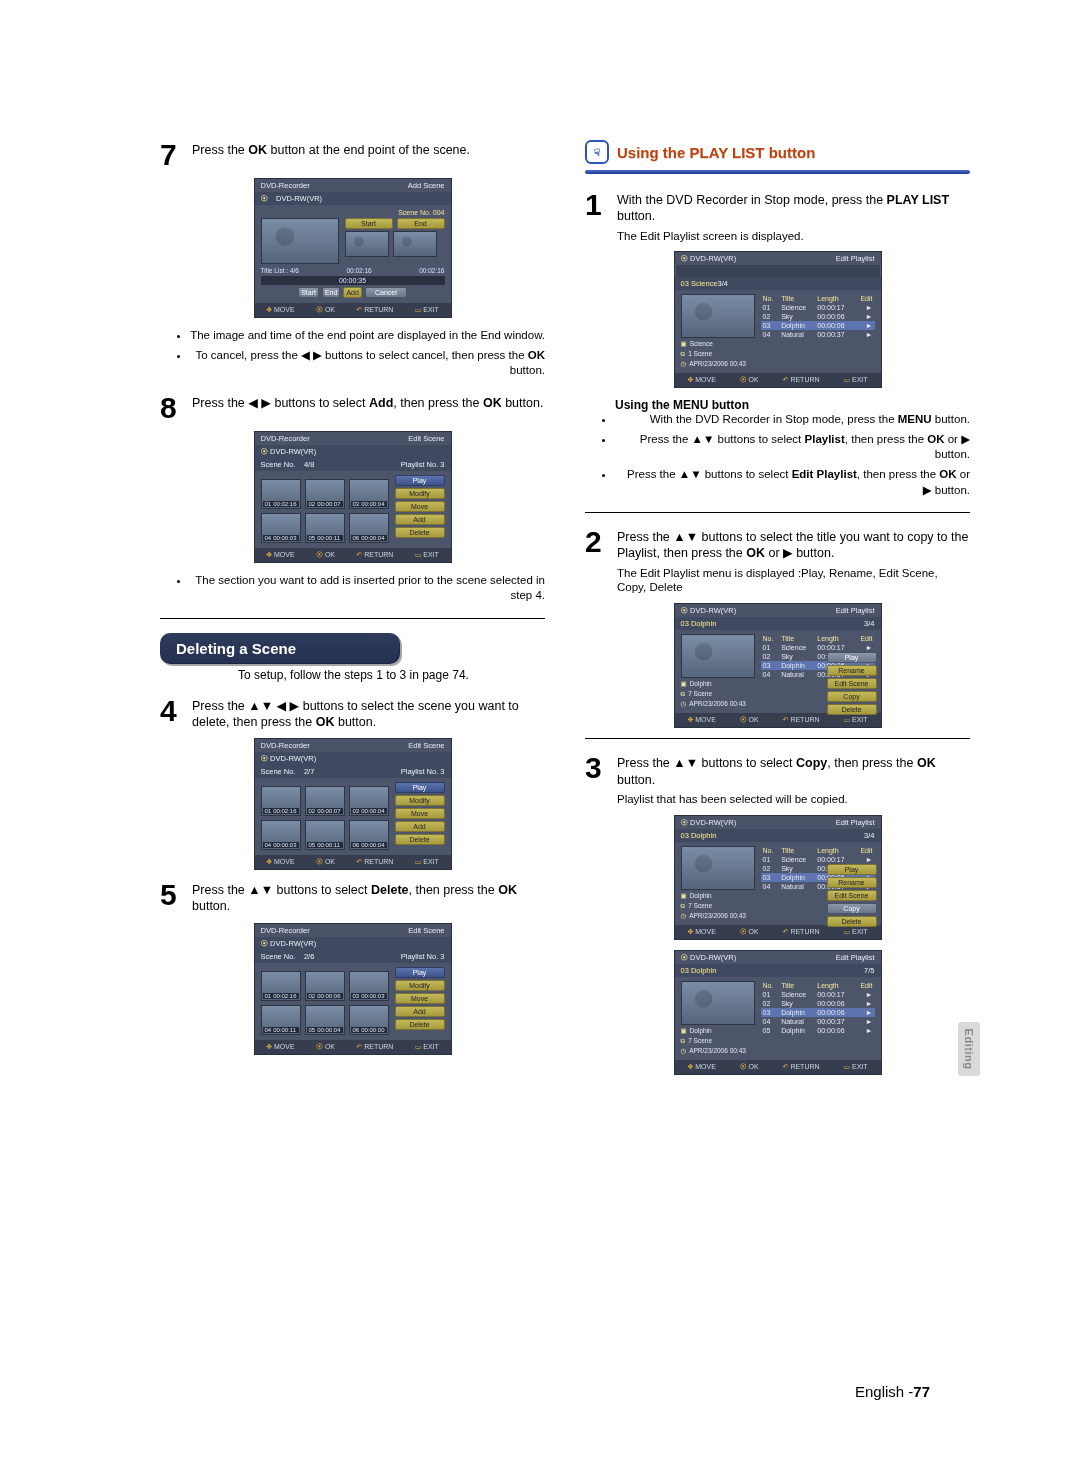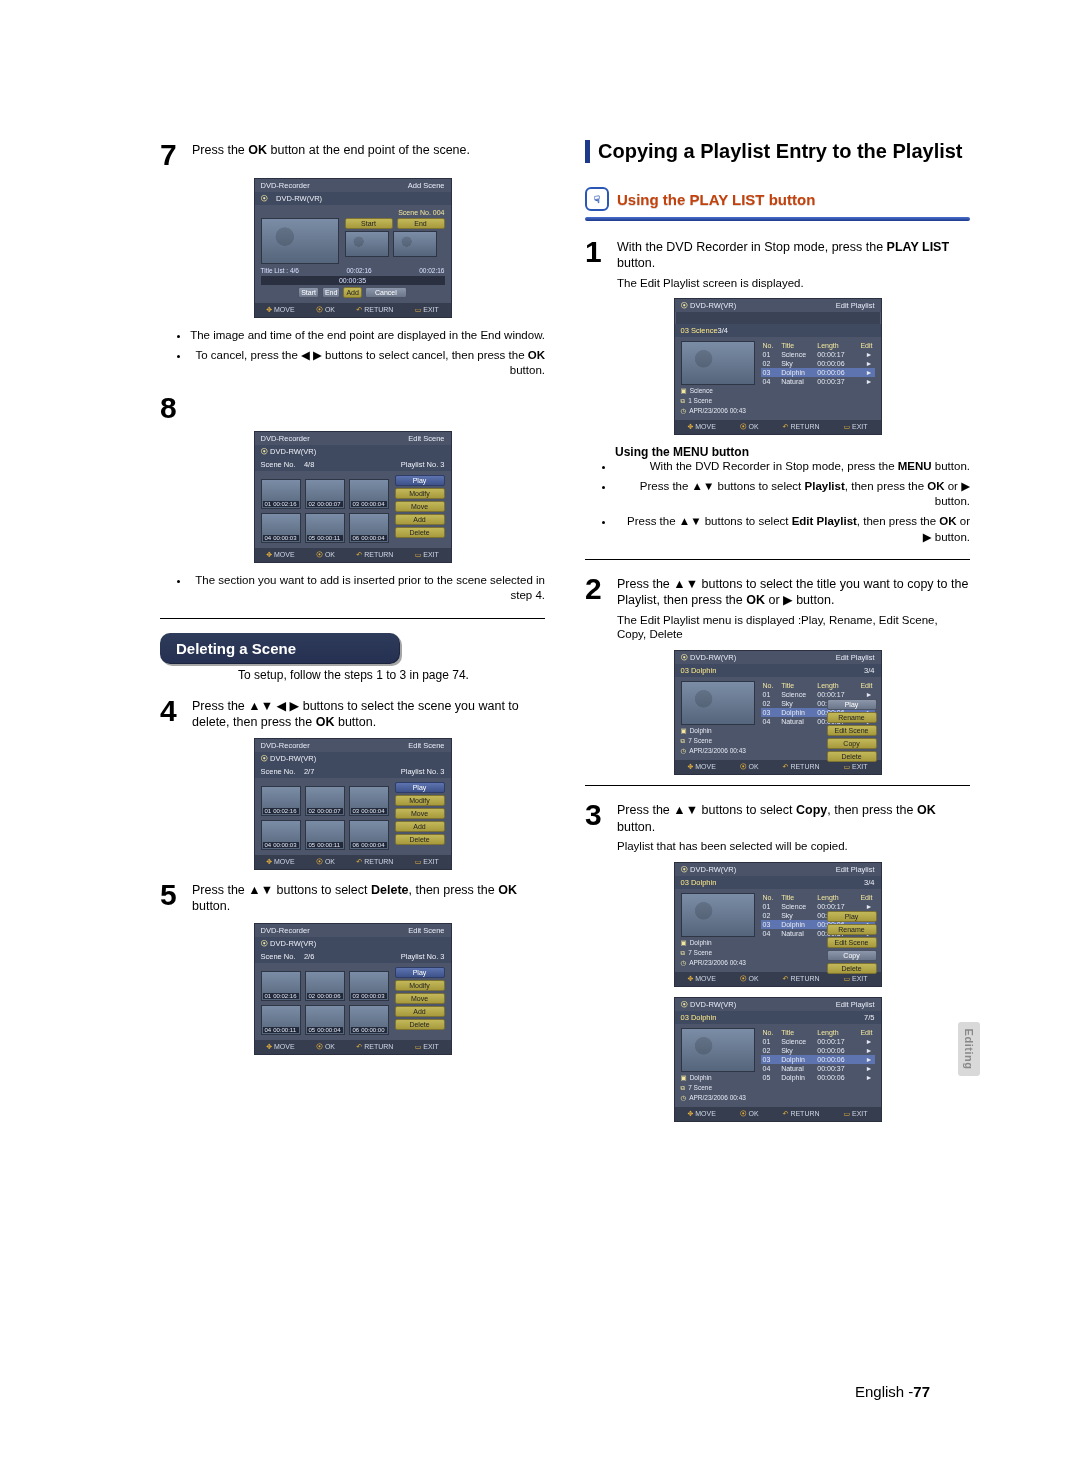--- a/index.html
+++ b/index.html
@@ -196,20 +196,23 @@
 
       <ul class="bullets">
         <li>The image and time of the end point are displayed in the End window.</li>
         <li>
           <span>To cancel, press the </span><span class="arrows">◀ ▶</span><span> buttons to select cancel, then press the </span><span class="b">OK</span><span> button.</span>
         </li>
       </ul>
 
       <div class="stepline">
         <div class="stepnum">8</div>
+        <div class="steptxt">
+          <span>Press the </span><span class="arrows">◀ ▶</span><span> buttons to select </span><span class="b">Add</span><span>, then press the </span><span class="b">OK</span><span> button.</span>
+        </div>
       </div>
 
       
       <div class="osd">
         <div class="hdr">
             <span>DVD-Recorder</span>
             <span>Edit Scene</span>
           </div>
         <div class="sub"><span style="color:#f3e7a0;">⦿ </span><span>DVD-RW(VR)</span></div>
         <div class="sub" style="display:flex; justify-content:space-between;">
@@ -429,24 +432,20 @@
           <span><b>⦿</b> <span>OK</span></span>
           <span><b>↶</b> <span>RETURN</span></span>
           <span><b>▭</b> <span>EXIT</span></span>
         </div>
       </div>
 
     </div>
 
     <div class="col">
 
-      <div class="h1">
-        <div class="h1-bar"></div>
-        <div class="h1-txt">Copying a Playlist Entry to the Playlist</div>
-      </div>
 
       <div class="h2">
         <div class="h2-icon">☟</div>
         <div class="h2-txt">Using the PLAY LIST button</div>
       </div>
       <div class="h2-rule"></div>
 
       <div class="stepline">
         <div class="stepnum">1</div>
         <div class="steptxt">

